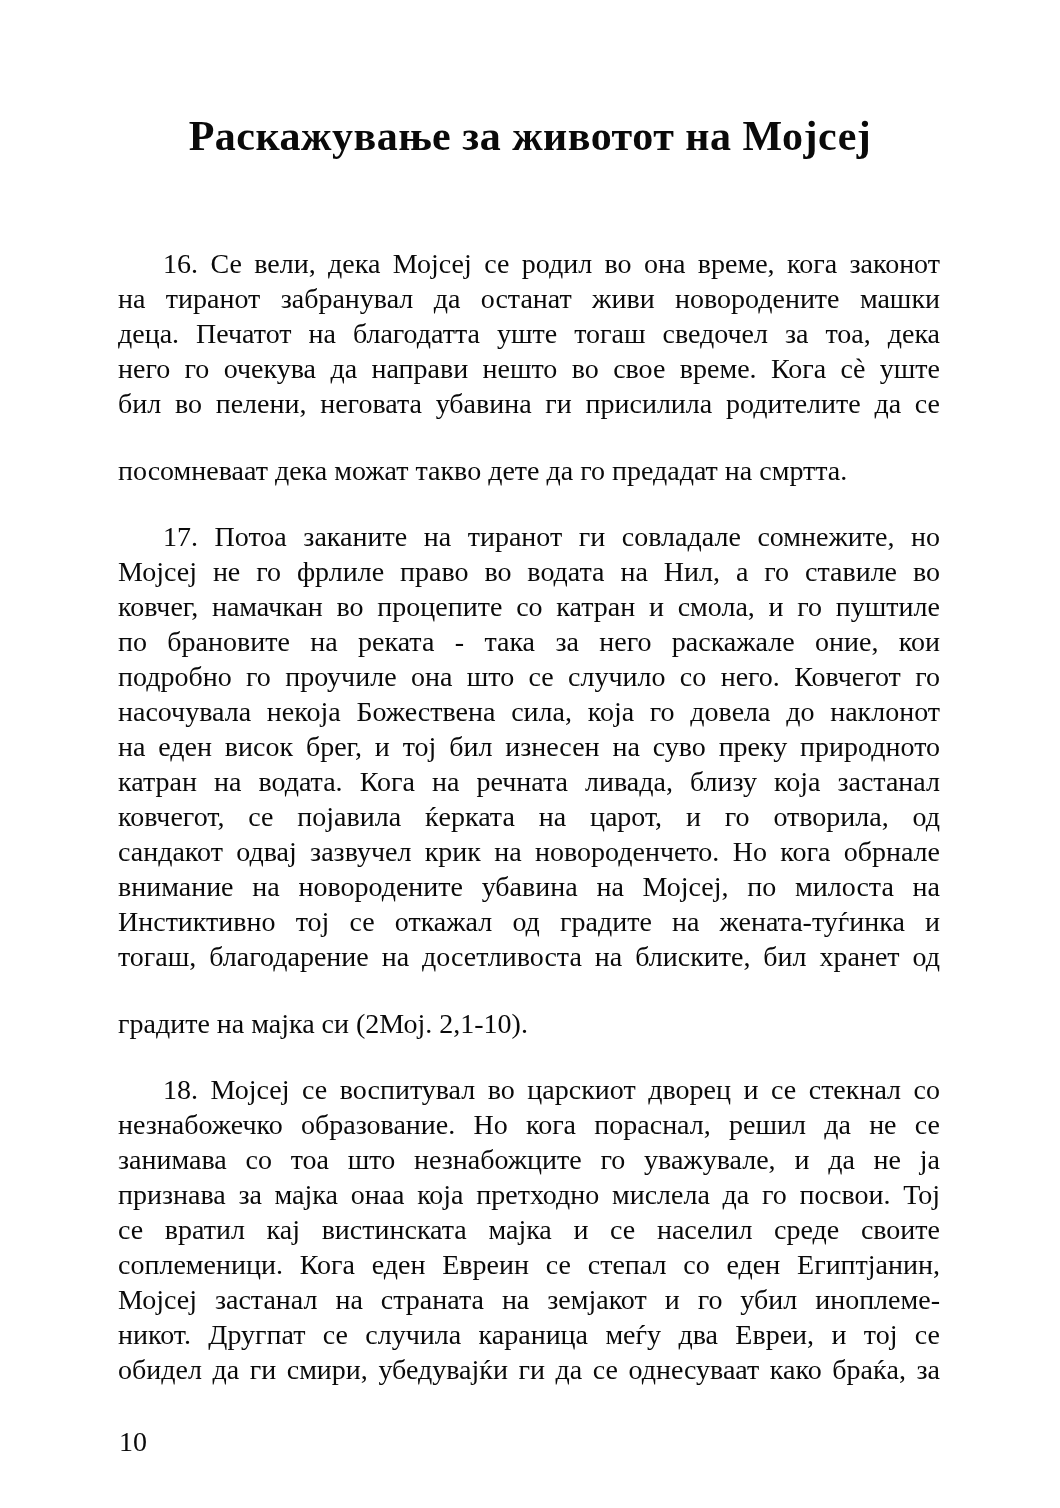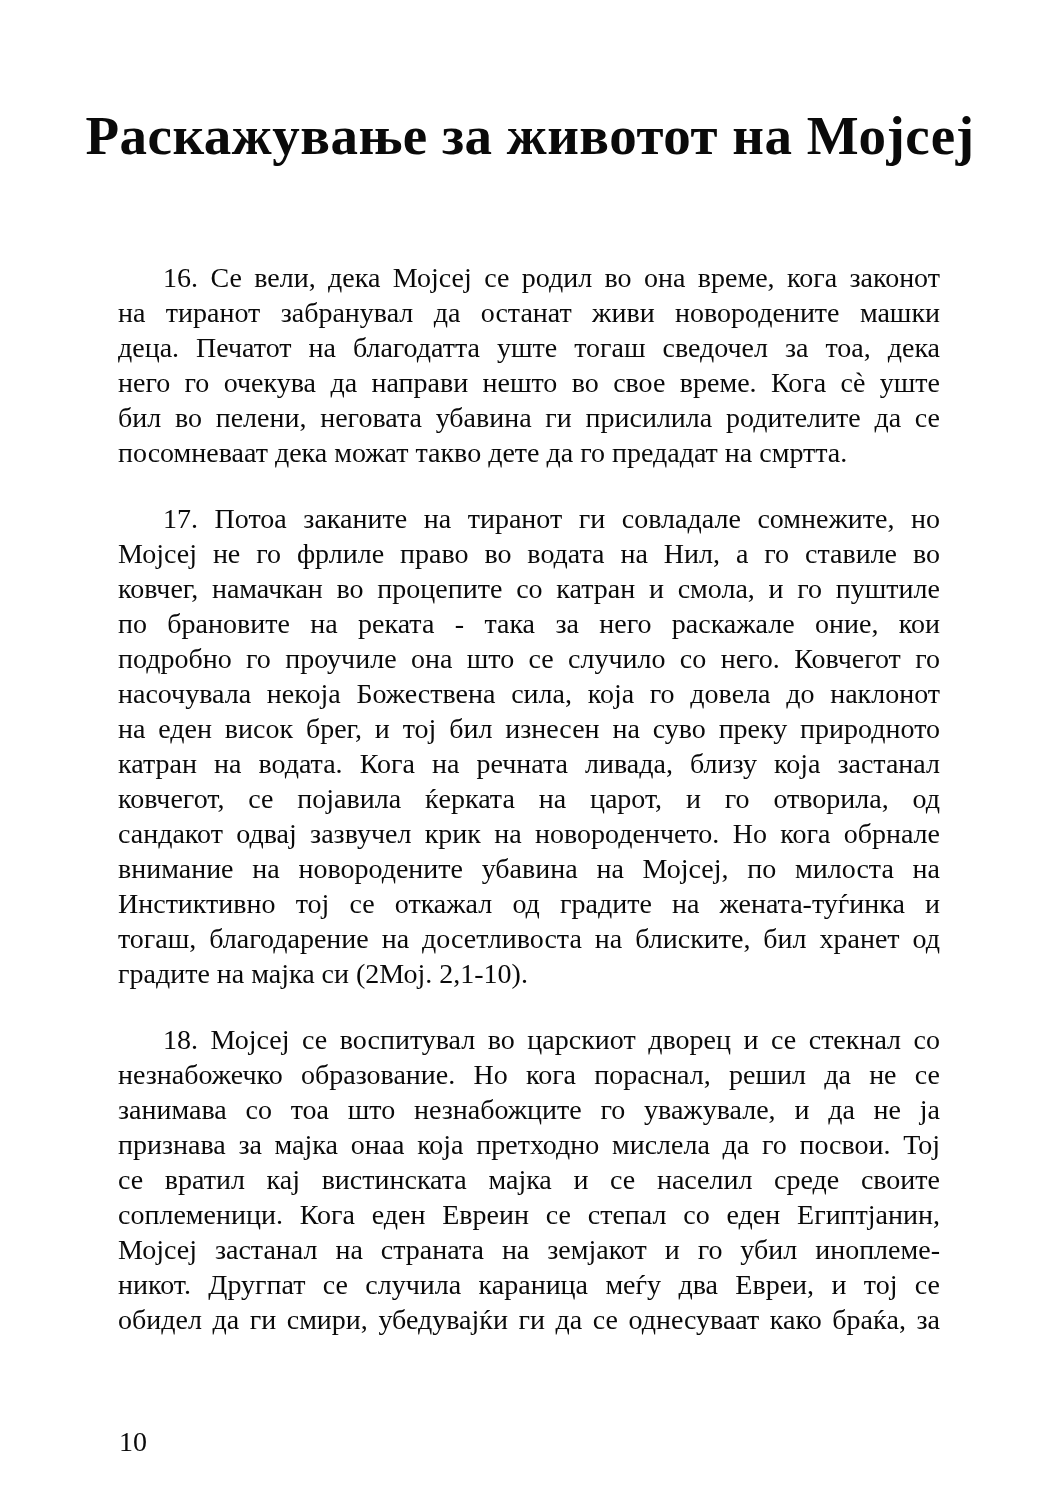--- a/index.html
+++ b/index.html
@@ -13,46 +13,47 @@
     height: 1508px;
     background: #ffffff;
     color: #0a0a0a;
     font-family: "Liberation Serif", "DejaVu Serif", serif;
     overflow: hidden;
   }
   .title {
     margin: 112px 0 0 0;
     padding: 0;
     text-align: center;
-    font-size: 55px;
+    font-size: 42px;
     line-height: 48px;
     font-weight: bold;
     letter-spacing: 0.5px;
   }
   .body-text {
     position: absolute;
-    top: 260px;
+    top: 246px;
     left: 118px;
     width: 822px;
   }
   .paragraph {
     margin: 0 0 31px 0;
   }
   .line {
     font-size: 28px;
     line-height: 35px;
     text-align: justify;
     text-align-last: justify;
     white-space: normal;
   }
   .line.first {
     text-indent: 45px;
   }
   .line.last {
     text-align-last: left;
+    margin-top: 32px;
   }
   .page-number {
     position: absolute;
     left: 119px;
     top: 1424px;
     font-size: 28px;
     line-height: 35px;
   }
 </style>
 </head>

